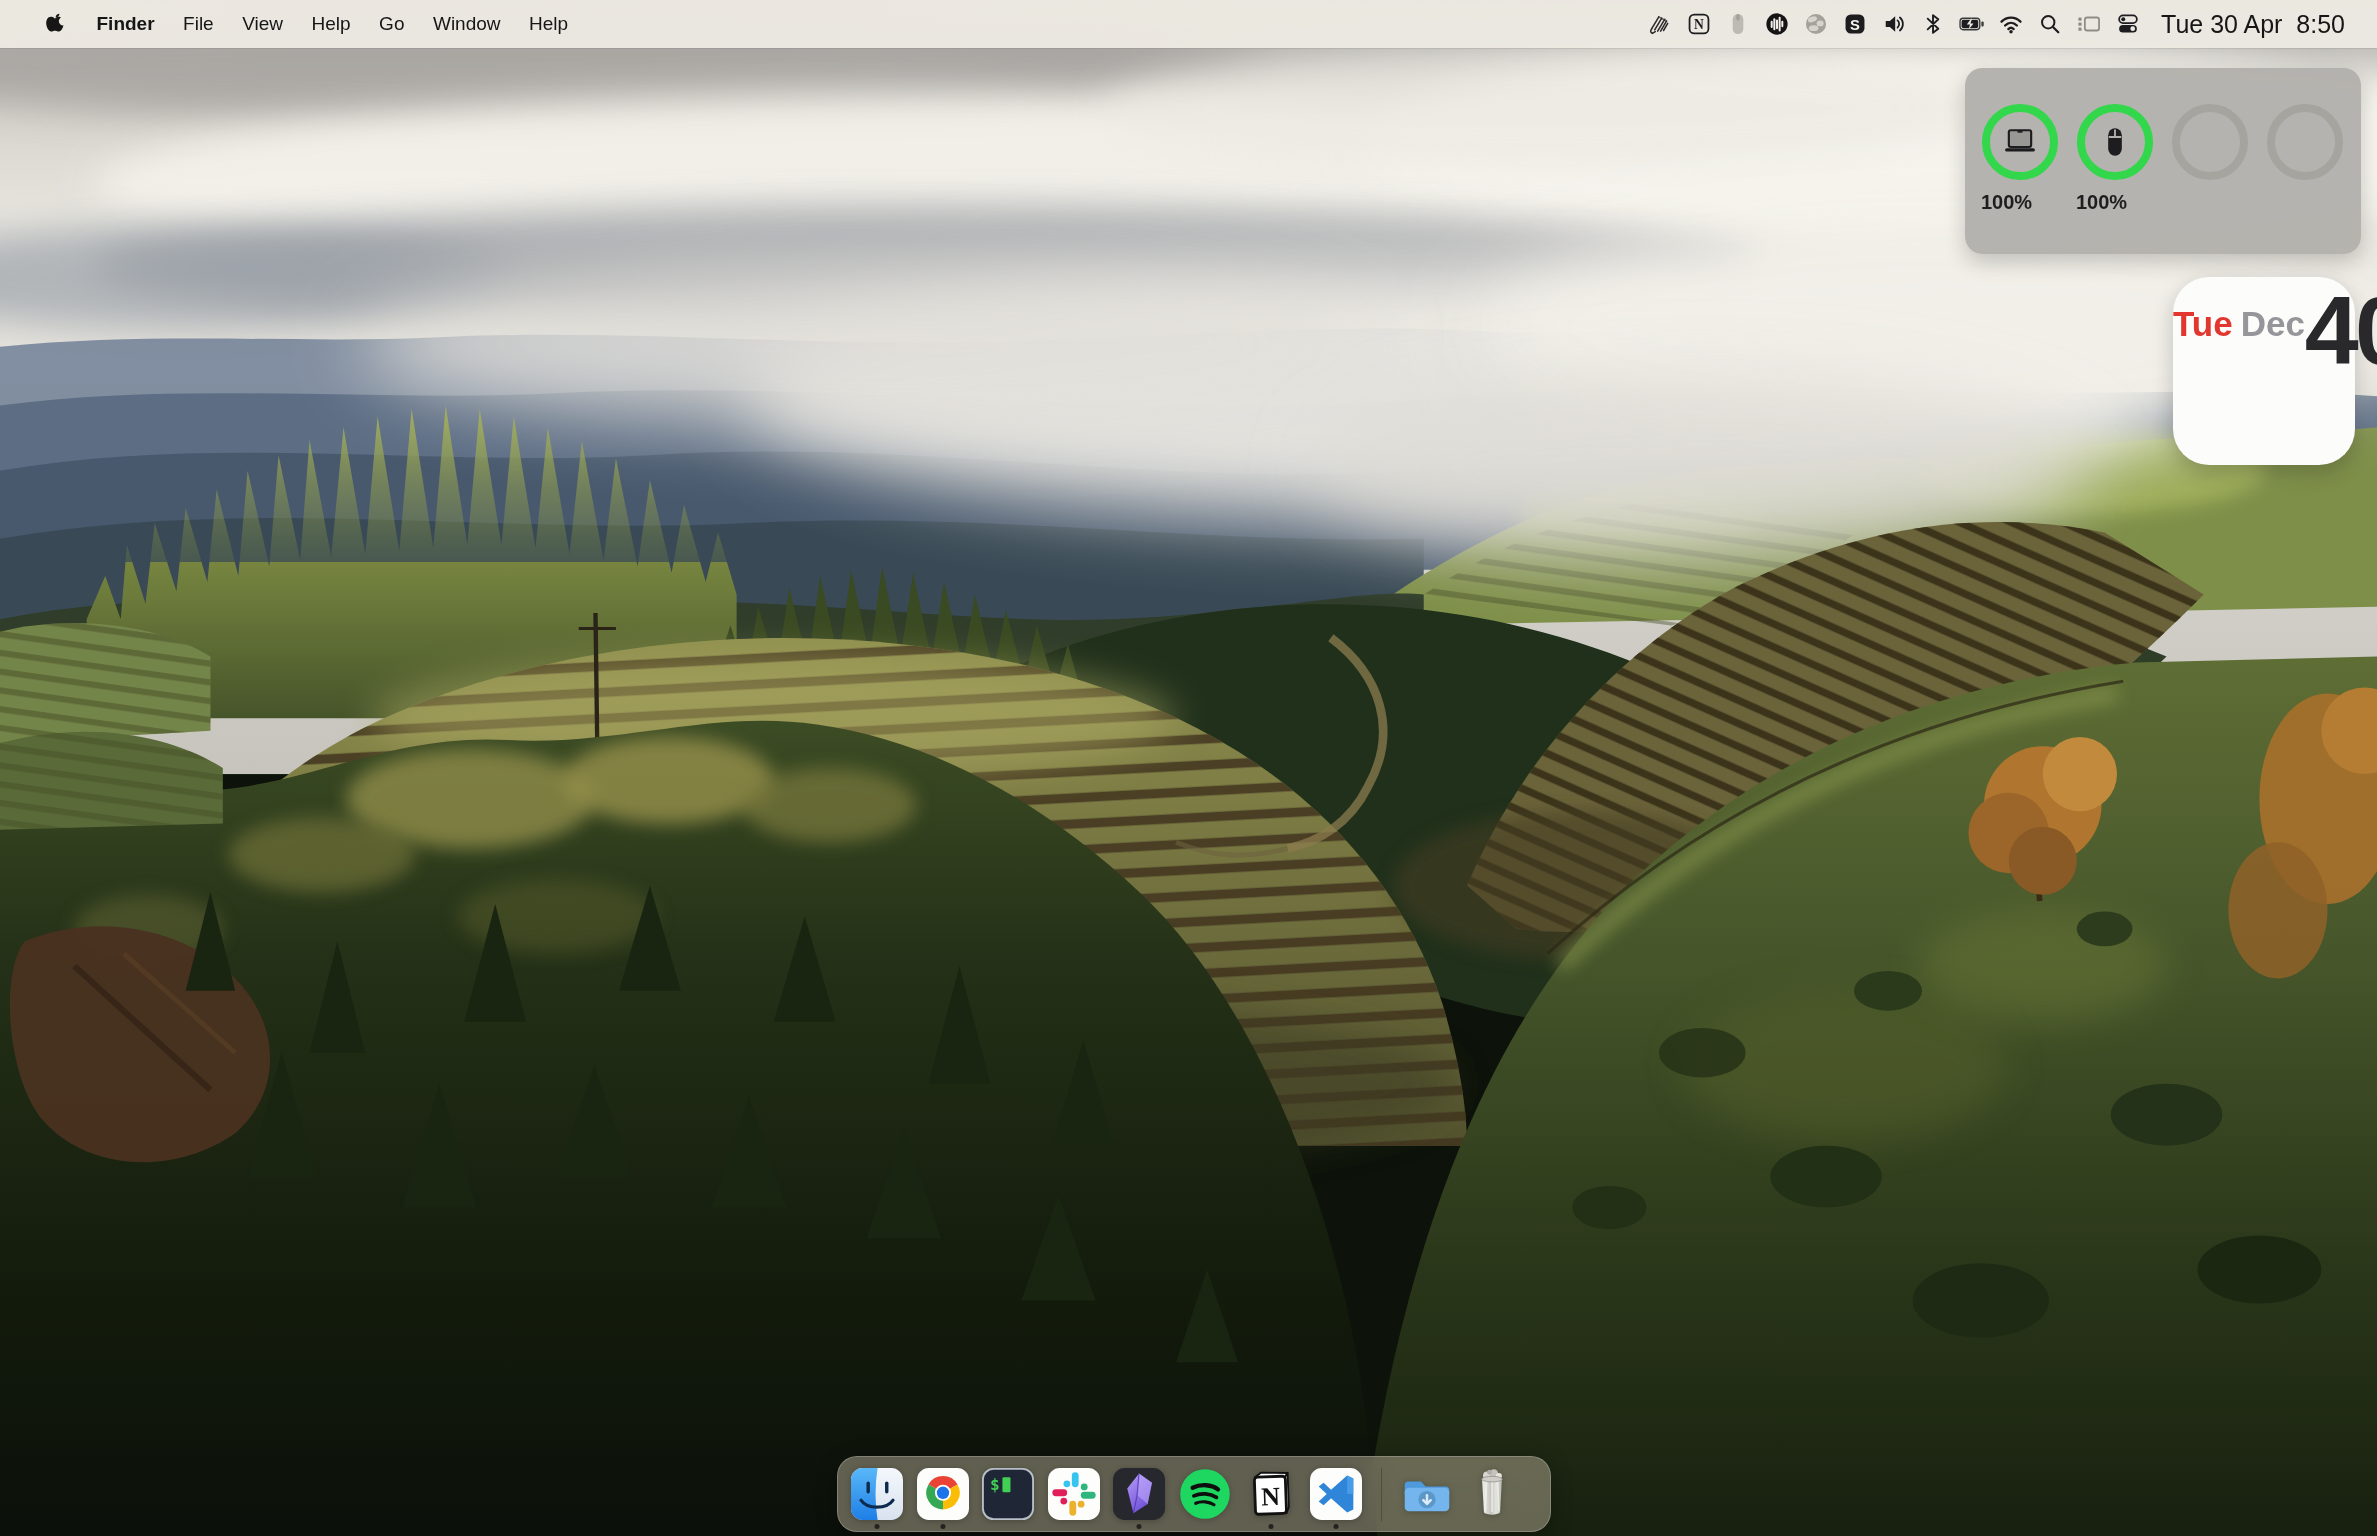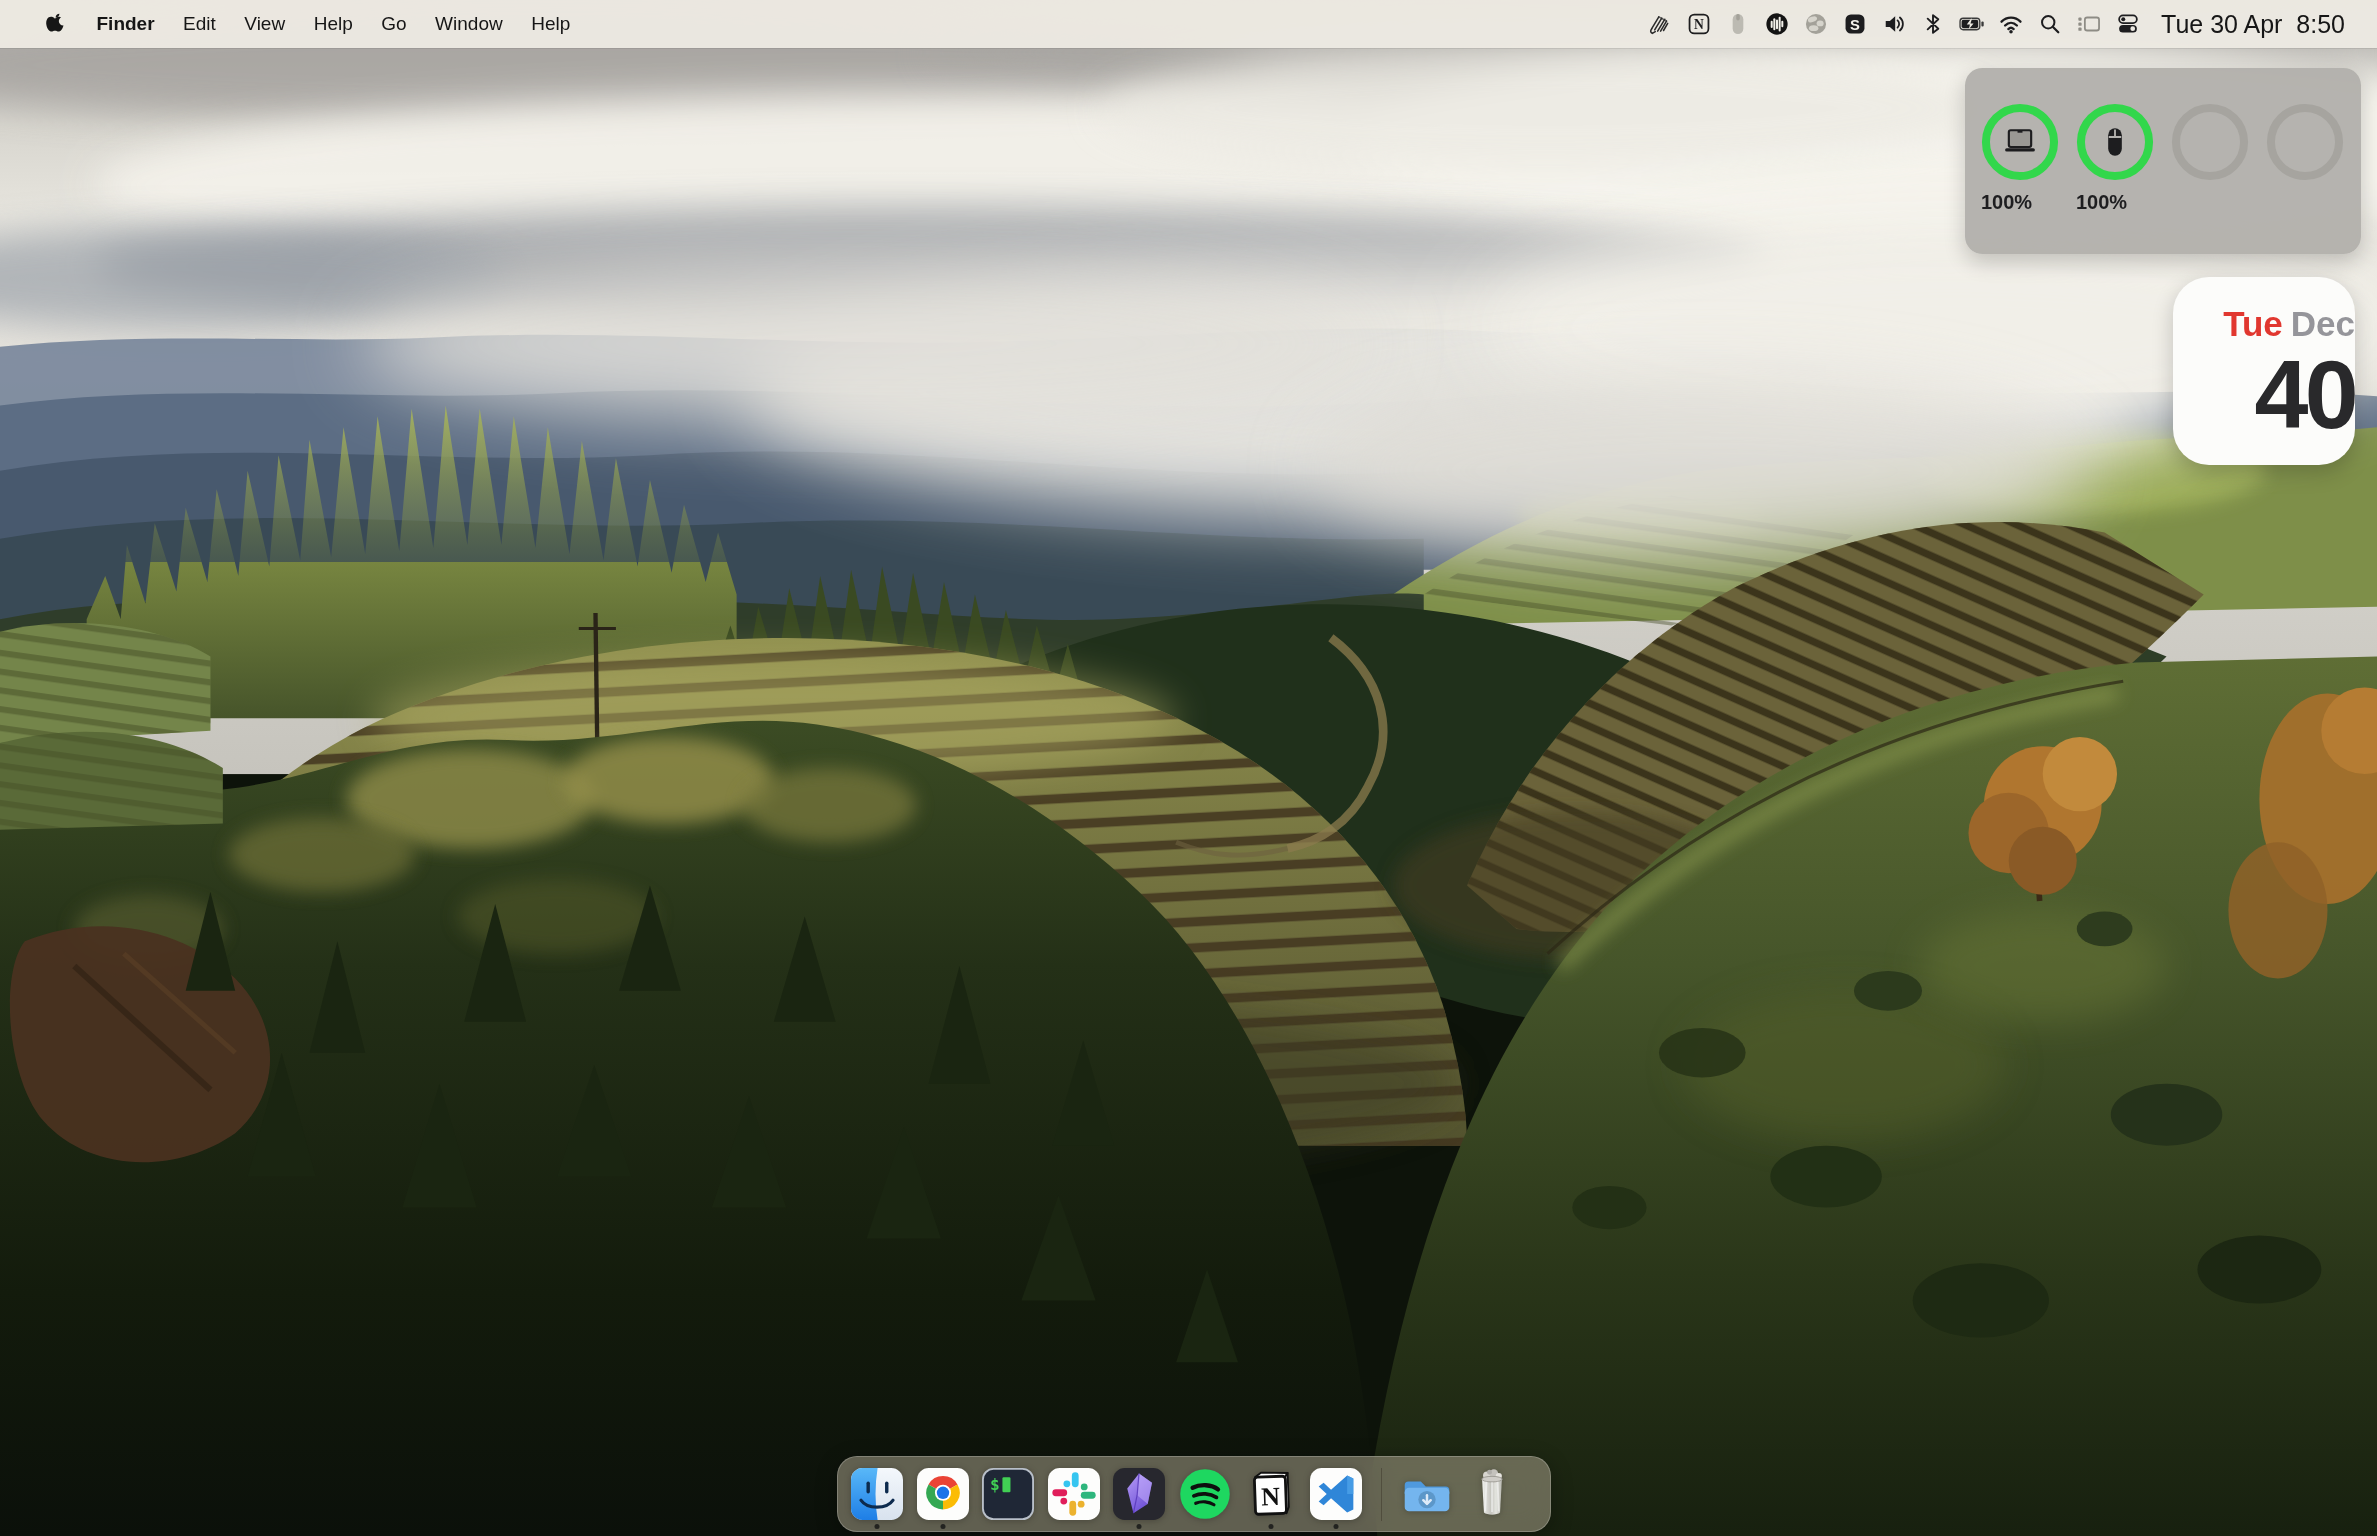--- a/index.html
+++ b/index.html
@@ -29,21 +29,21 @@
   .bat-slot{width:79px;display:flex;flex-direction:column;align-items:flex-start;}
   .ringwrap{position:relative;width:78px;height:78px;}
   .ringwrap svg.ring{position:absolute;inset:0;width:78px;height:78px;}
   .ring-c{fill:none;stroke-width:13px;}
   .dev-icon{position:absolute;left:50%;top:50%;transform:translate(-50%,-50%);
     width:36px;height:31px;}
   .bat-label{margin-top:10px;font-size:20px;font-weight:600;color:#1e1e20;}
 
   .calendar-widget{position:absolute;left:2173px;top:277px;width:182px;height:188px;
     border-radius:36px;background:#fcfcfa;z-index:20;box-shadow:0 7.4px 21px rgba(0,0,0,0.20);
-    display:flex;flex-direction:column;align-items:flex-end;}
+    display:flex;flex-direction:row;align-items:flex-start;}
   .cal-row{display:flex;gap:8px;margin-top:28.5px;font-size:35px;font-weight:700;line-height:1;}
   .cal-weekday{color:#e1372f;}
   .cal-month{color:#95959a;}
   .cal-day{font-size:97px;font-weight:700;color:#29292b;line-height:1;margin-top:5px;
     letter-spacing:-3.7px;}
 
   
   .dock{position:absolute;left:837px;bottom:5px;width:714px;height:76px;
     border-radius:20px;background:rgba(167,161,139,0.55);
     -webkit-backdrop-filter:blur(15px);backdrop-filter:blur(15px);
@@ -228,21 +228,21 @@
               <circle cx="36" cy="17" r="7.5" fill="#000"></circle>
             </mask>
           </defs>
         <g mask="url(#bite)" fill="#161616">
           <path d="M22,13 C26,8 33,9 35,13 C39,19 36,29 32,33 C29.6,35.6 27,35 25.5,34.2 C23.3,33.1 20.7,33.1 18.5,34.2 C17,35 14.4,35.6 12,33 C8,29 5,19 9,13 C11,9 18,8 22,13 Z"></path>
         </g>
         <path d="M23,11 C23,7 26,4.5 29.5,4.5 C29.5,8.5 26.5,11 23,11 Z" fill="#161616"></path>
       </svg>
     </span>
     <span class="mi mi-bold">Finder</span>
-    <span class="mi">Edit</span>
+    <span class="mi">File</span>
     <span class="mi">View</span>
     <span class="mi">Help</span>
     <span class="mi">Go</span>
     <span class="mi">Window</span>
     <span class="mi">Help</span>
   </div>
 
   <div class="mb-right">
     <span class="sico">
       <svg viewBox="0 0 44 44" fill="none" stroke="#2b2b2b" stroke-width="2.6" stroke-linecap="round">

